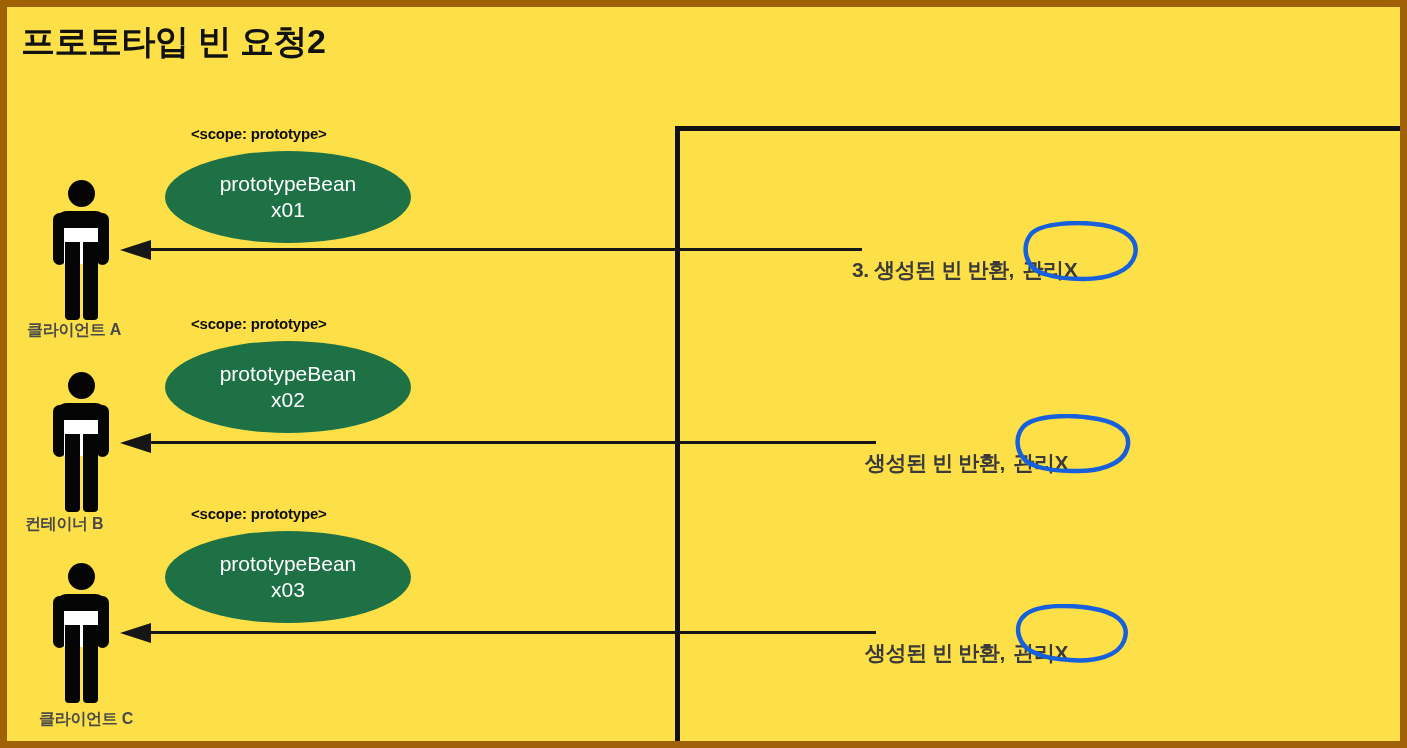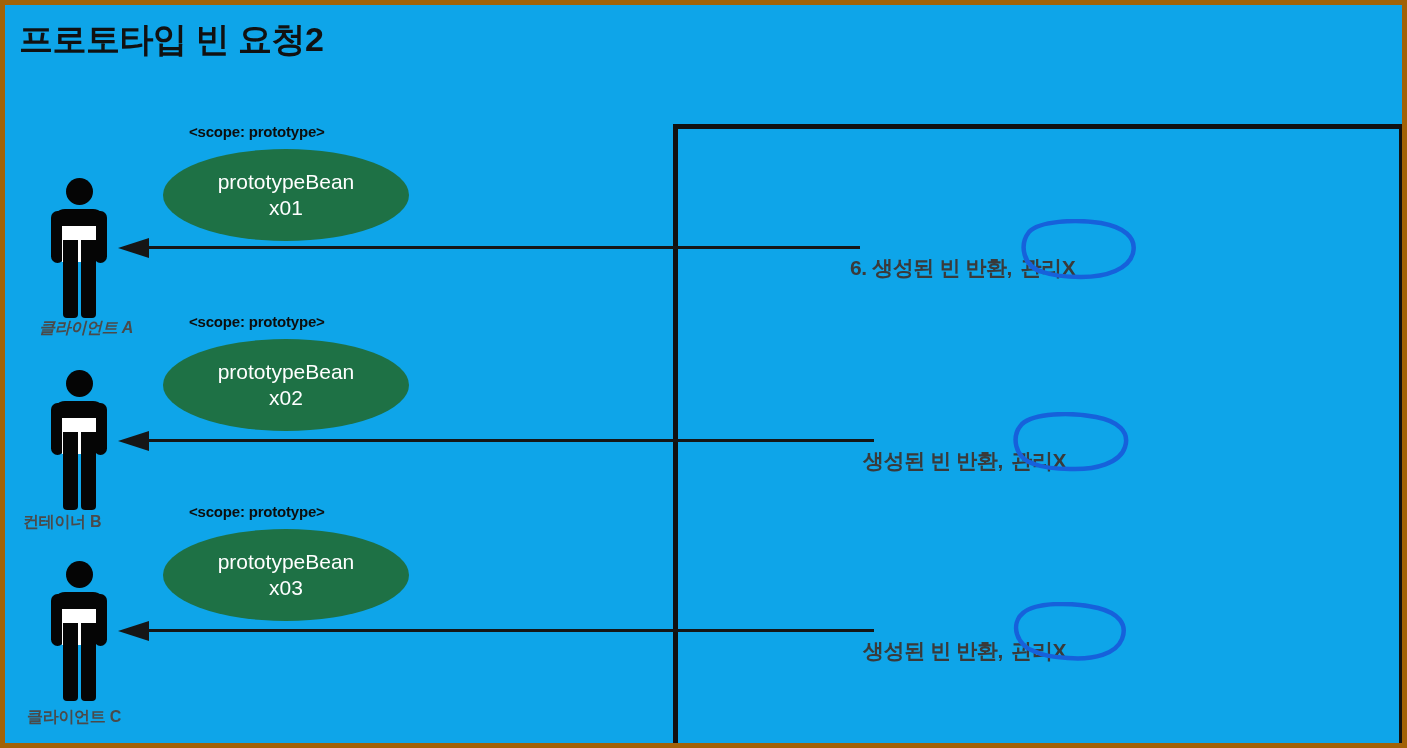--- a/index.html
+++ b/index.html
@@ -7,23 +7,23 @@
     padding: 0;
     background: #ffffff;
   }
   body {
     font-family: "Liberation Sans", "DejaVu Sans", sans-serif;
   }
   #canvas {
     position: relative;
     width: 1407px;
     height: 748px;
-    background: #0ea5e9;
+    background: #fde047;
     box-sizing: border-box;
-    border: 5px solid #a16207;
+    border: 7px solid #a16207;
     overflow: hidden;
   }
   .abs { position: absolute; }
 
   
   #page-title {
     left: 14px;
     top: 12px;
     font-size: 34px;
     font-weight: bold;
@@ -190,35 +190,35 @@
     <div class="person">
       <div class="head"></div>
       <div class="arm-l"></div>
       <div class="arm-r"></div>
       <div class="torso"></div>
       <div class="gap"></div>
       <div class="leg-l"></div>
       <div class="leg-r"></div>
     </div>
   </div>
-  <div class="abs client-label" style="left:34px; top:313px;font-style:italic;">클라이언트 A</div>
+  <div class="abs client-label" style="left:20px; top:313px;">클라이언트 A</div>
 
   <div class="abs scope-label" style="left:184px; top:118px;">&lt;scope: prototype&gt;</div>
   <div class="abs bean" style="left:158px; top:144px;">
     <span>prototypeBean</span>
     <span>x01</span>
   </div>
 
   <div class="abs arrow-row" style="left:113px; top:230px; width:740px;">
     <div class="arrow-head"></div>
     <div class="arrow-line" style="width:712px;"></div>
   </div>
   <div class="abs" style="left:845px; top:230px;">
     <div class="arrow-label" style="position:relative; top:0;">
-      <span>6. 생성된 빈 반환,</span>
+      <span>3. 생성된 빈 반환,</span>
       <span class="hl-word">관리X</span>
     </div>
     <svg class="ink-circle" width="130" height="62" style="left:165px; top:-16px;" viewBox="0 0 130 62">
       <path d="M 28 53 C 8 48, 4 26, 14 13 C 24 2, 60 0, 86 4 C 108 8, 122 18, 118 34 C 114 50, 92 58, 66 58 C 48 58, 36 56, 28 53 Z" fill="none" stroke="#1661db" stroke-width="4.5" stroke-linecap="round"></path>
     </svg>
   </div>
 
   <div class="abs" style="left:43px; top:365px;">
     <div class="person">
       <div class="head"></div>
@@ -256,21 +256,21 @@
     <div class="person">
       <div class="head"></div>
       <div class="arm-l"></div>
       <div class="arm-r"></div>
       <div class="torso"></div>
       <div class="gap"></div>
       <div class="leg-l"></div>
       <div class="leg-r"></div>
     </div>
   </div>
-  <div class="abs client-label" style="left:22px; top:702px;">클라이언트 C</div>
+  <div class="abs client-label" style="left:32px; top:702px;">클라이언트 C</div>
 
   <div class="abs scope-label" style="left:184px; top:498px;">&lt;scope: prototype&gt;</div>
   <div class="abs bean" style="left:158px; top:524px;">
     <span>prototypeBean</span>
     <span>x03</span>
   </div>
 
   <div class="abs arrow-row" style="left:113px; top:613px; width:750px;">
     <div class="arrow-head"></div>
     <div class="arrow-line" style="width:726px;"></div>

